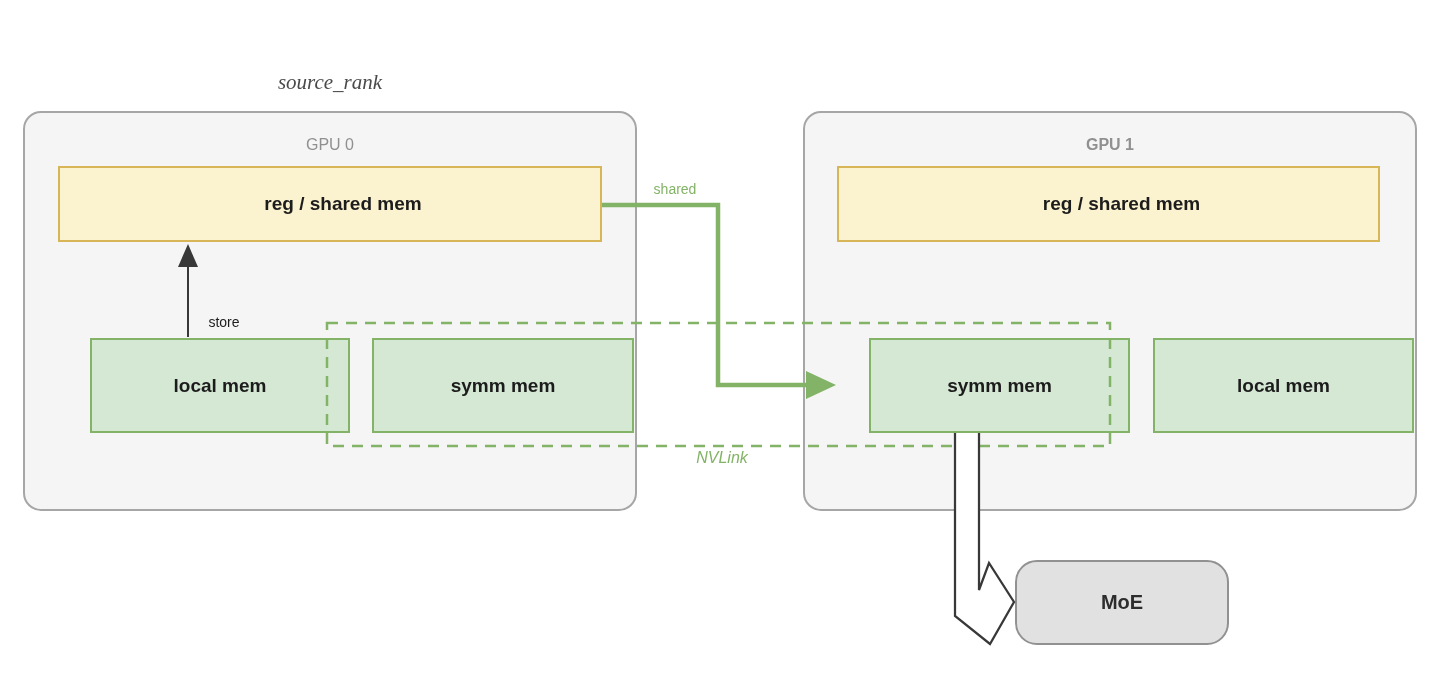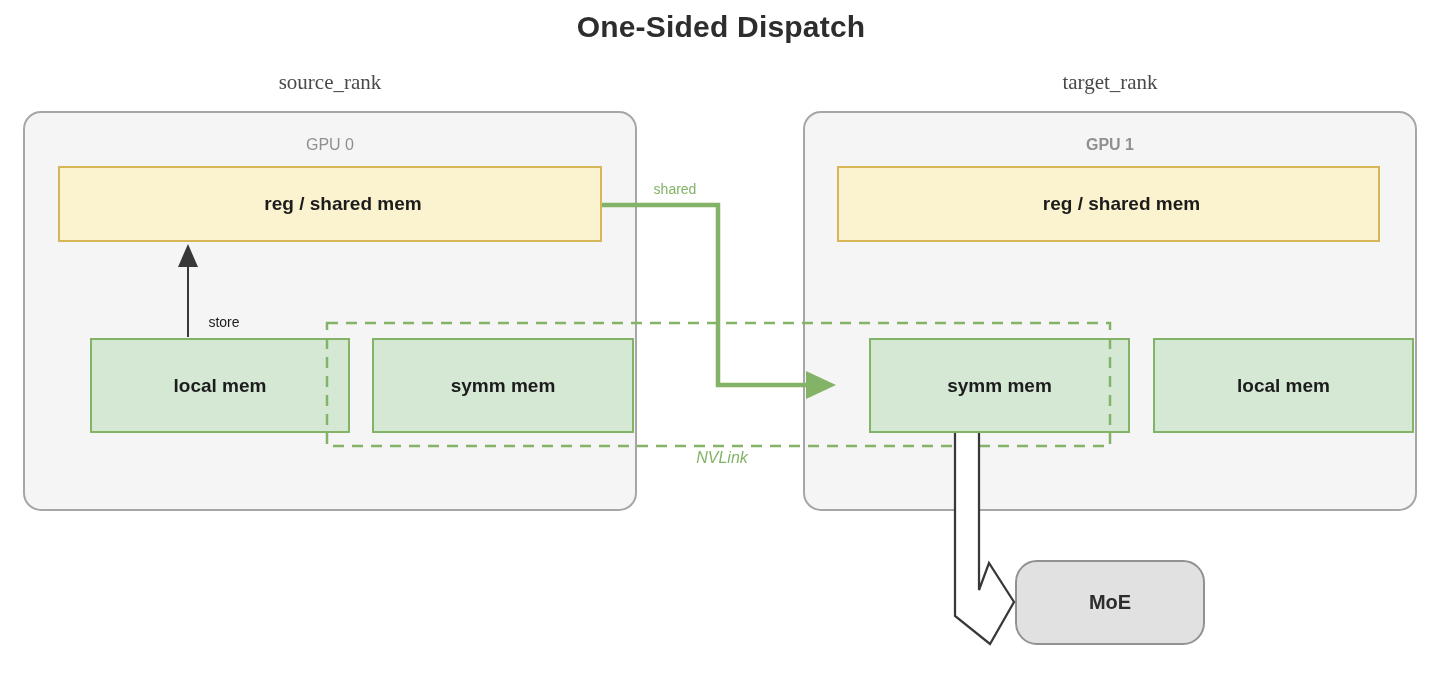--- a/index.html
+++ b/index.html
@@ -8,60 +8,58 @@
     font-family:"Liberation Sans","DejaVu Sans",sans-serif;overflow:hidden;
   }
   .abs{position:absolute;}
   .title{
     left:0;top:10px;width:1442px;text-align:center;
     font-size:30px;font-weight:bold;color:#2d2d2d;letter-spacing:0.2px;
   }
   .rank-label{
     top:70px;width:300px;text-align:center;
     font-family:"Liberation Serif","DejaVu Serif",serif;
-    font-size:21px;color:#4a4a4a;
+    font-size:21px;color:#4a4a4a;font-style:italic;
   }
   .gpu{
     top:111px;width:614px;height:400px;box-sizing:border-box;
     background:#f5f5f5;border:2px solid #a6a6a6;border-radius:18px;
   }
   .gpu-label{
     top:120px;width:614px;text-align:center;
     font-size:16px;color:#909090;margin-top:16px;
   }
   .membox{
     box-sizing:border-box;display:flex;align-items:center;justify-content:center;
     font-size:19px;font-weight:bold;color:#1c1c1c;
   }
   .regbox{
     top:166px;height:76px;background:#fbf2cf;border:2px solid #d6b656;padding-left:26px;
   }
   .greenbox{
     top:338px;height:95px;background:#d5e8d4;border:2px solid #82b366;margin-left:32px;
   }
   .moe{
-    left:1015px;top:560px;width:190px;height:85px;box-sizing:border-box;
+    left:1015px;top:560px;width:214px;height:85px;box-sizing:border-box;
     background:#e1e1e1;border:2px solid #919191;border-radius:22px;
     display:flex;align-items:center;justify-content:center;
     font-size:20px;font-weight:bold;color:#2d2d2d;
   }
   .edge-label-green{color:#82b366;font-size:14px;text-align:center;}
   .nvlink{font-style:italic;font-size:16px;}
   .edge-label-dark{color:#1c1c1c;font-size:14px;text-align:center;}
   svg.overlay{position:absolute;left:0;top:0;pointer-events:none;}
 </style>
 </head>
 <body>
 
 <div id="canvas">
 
-  <div class="abs title">One-Sided Dispatch</div>
 
   <div class="abs rank-label" style="left:180px;">source_rank</div>
-  <div class="abs rank-label" style="left:960px;">target_rank</div>
 
   <div class="abs gpu" style="left:23px;"></div>
   <div class="abs gpu-label" style="left:23px;">GPU 0</div>
 
   <div class="abs gpu" style="left:803px;"></div>
   <div class="abs gpu-label" style="left:803px;font-weight:bold;">GPU 1</div>
 
   <div class="abs membox regbox" style="left:58px;width:544px;">
     <span>reg / shared mem</span>
   </div>

